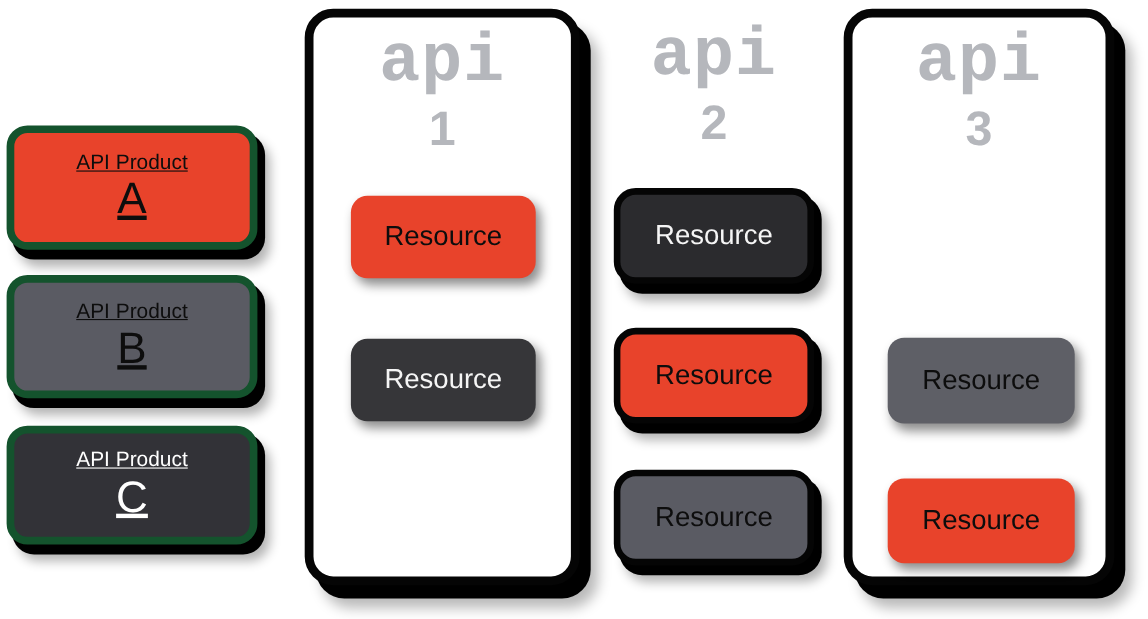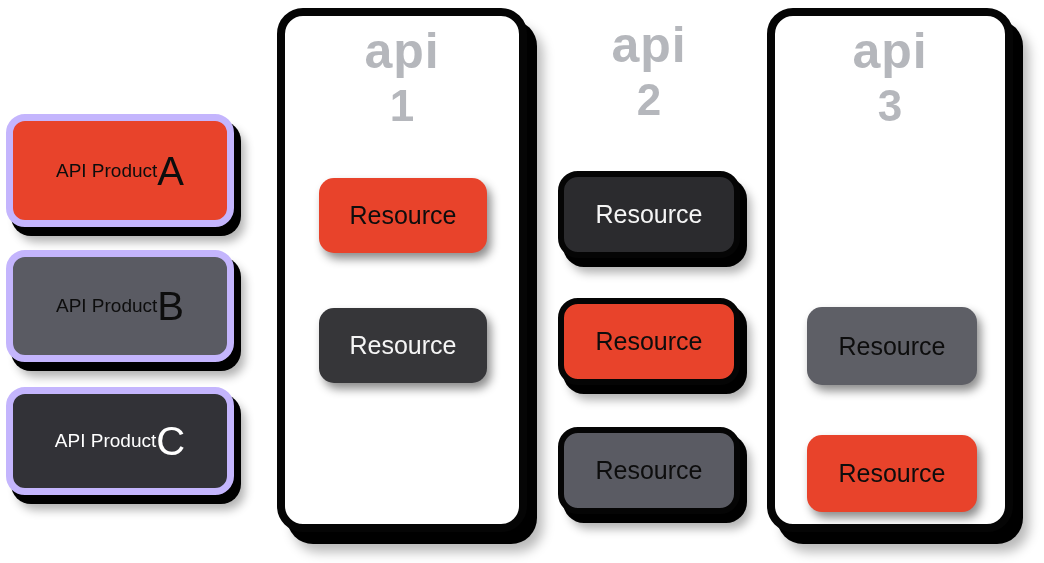--- a/index.html
+++ b/index.html
@@ -14,28 +14,29 @@
     height: 563px;
     background: #ffffff;
     overflow: hidden;
   }
   
   .product {
     position: absolute;
     left: 6px;
     width: 228px;
     box-sizing: border-box;
-    border: 7px solid #c4b5fd;
+    border: 7px solid #14532d;
     border-radius: 19px;
     box-shadow: 6px 8px 0 1px #000, 11px 15px 10px rgba(0,0,0,0.30);
     display: flex;
-    flex-direction: row;
+    flex-direction: column;
     align-items: center;
     justify-content: center;
     text-align: center;
+    text-decoration: underline;
   }
   .product-a { top: 114px; height: 113px; background: #e8432b; color: #0d0d0d; }
   .product-b { top: 250px; height: 112px; background: #5a5b63; color: #0d0d0d; }
   .product-c { top: 387px; height: 108px; background: #323237; color: #ffffff; }
   .product-line1 { font-size: 19px; line-height: 1.15; }
   .product-letter { font-size: 40px; line-height: 1.1; }
 
   
   .container {
     position: absolute;
@@ -51,21 +52,21 @@
   .container-3 { left: 767px; width: 246px; }
 
   
   .api-label {
     text-align: center;
     color: #b5b7bc;
     font-weight: bold;
     user-select: none;
   }
   .container .api-label { margin-top: 10px; }
-  .api-word   { font-size: 50px; line-height: 1.0; letter-spacing: 1px; }
+  .api-word   { font-size: 62px; line-height: 1.0; letter-spacing: 1px; font-family: Liberation Mono, monospace; }
   .api-number { font-size: 44px; line-height: 1.0; margin-top: 8px; }
   .api2-label {
     position: absolute;
     left: 558px;
     top: 20px;
     width: 182px;
   }
 
   
   .resource {

